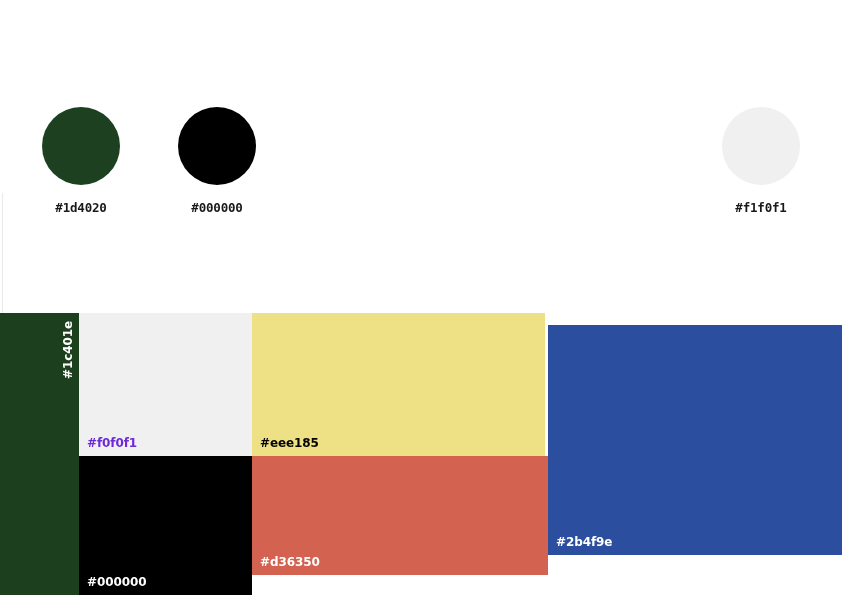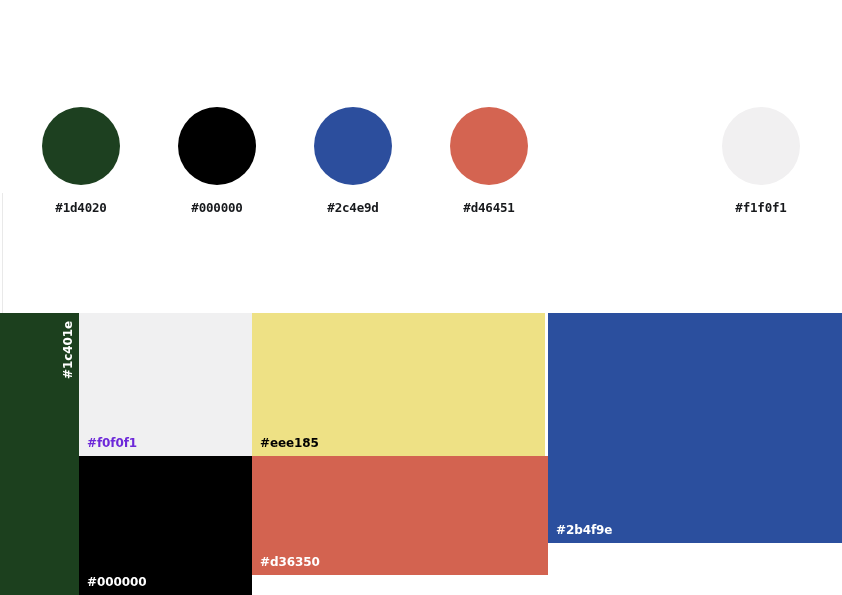--- a/index.html
+++ b/index.html
@@ -108,48 +108,40 @@
     writing-mode: vertical-rl;
     transform: rotate(180deg);
   }
 
   
   #block-green  { left: 0px;   top: 0px;   width: 79px;  height: 282px; }
   #block-light  { left: 79px;  top: 0px;   width: 173px; height: 143px; }
   #block-black  { left: 79px;  top: 143px; width: 173px; height: 139px; }
   #block-yellow { left: 252px; top: 0px;   width: 293px; height: 143px; }
   #block-red    { left: 252px; top: 143px; width: 296px; height: 119px; }
-  #block-blue   { left: 548px; top: 0px;   width: 294px; height: 230px; }
+  #block-blue   { left: 548px; top: 12px;   width: 294px; height: 230px; }
 </style>
 </head>
 <body style="background: rgb(255, 255, 255);">
 
 <div id="palette-page">
 
   <div id="swatch-row">
 
     <div class="swatch-cell" style="left:13px;">
       <span class="swatch-dot" style="background: rgb(29, 64, 32);"></span>
       <div class="swatch-caption" style="color: rgb(23, 25, 28);">#1d4020</div>
     </div>
 
     <div class="swatch-cell" style="left:149px;">
       <span class="swatch-dot" style="background: rgb(0, 0, 0);"></span>
       <div class="swatch-caption" style="color: rgb(23, 25, 28);">#000000</div>
     </div>
 
-    <div class="swatch-cell" style="left:285px;">
-      <span class="swatch-dot" style="background: rgb(44, 78, 157);"></span>
-      <div class="swatch-caption" style="color: rgb(23, 25, 28);">#2c4e9d</div>
-    </div>
 
-    <div class="swatch-cell" style="left:421px;">
-      <span class="swatch-dot" style="background: rgb(212, 100, 81);"></span>
-      <div class="swatch-caption" style="color: rgb(23, 25, 28);">#d46451</div>
-    </div>
 
 
     <div class="swatch-cell" style="left:693px;">
       <span class="swatch-dot" style="background: rgb(241, 240, 241);"></span>
       <div class="swatch-caption" style="color: rgb(23, 25, 28);">#f1f0f1</div>
     </div>
 
     <div id="left-hairline"></div>
   </div>
 

